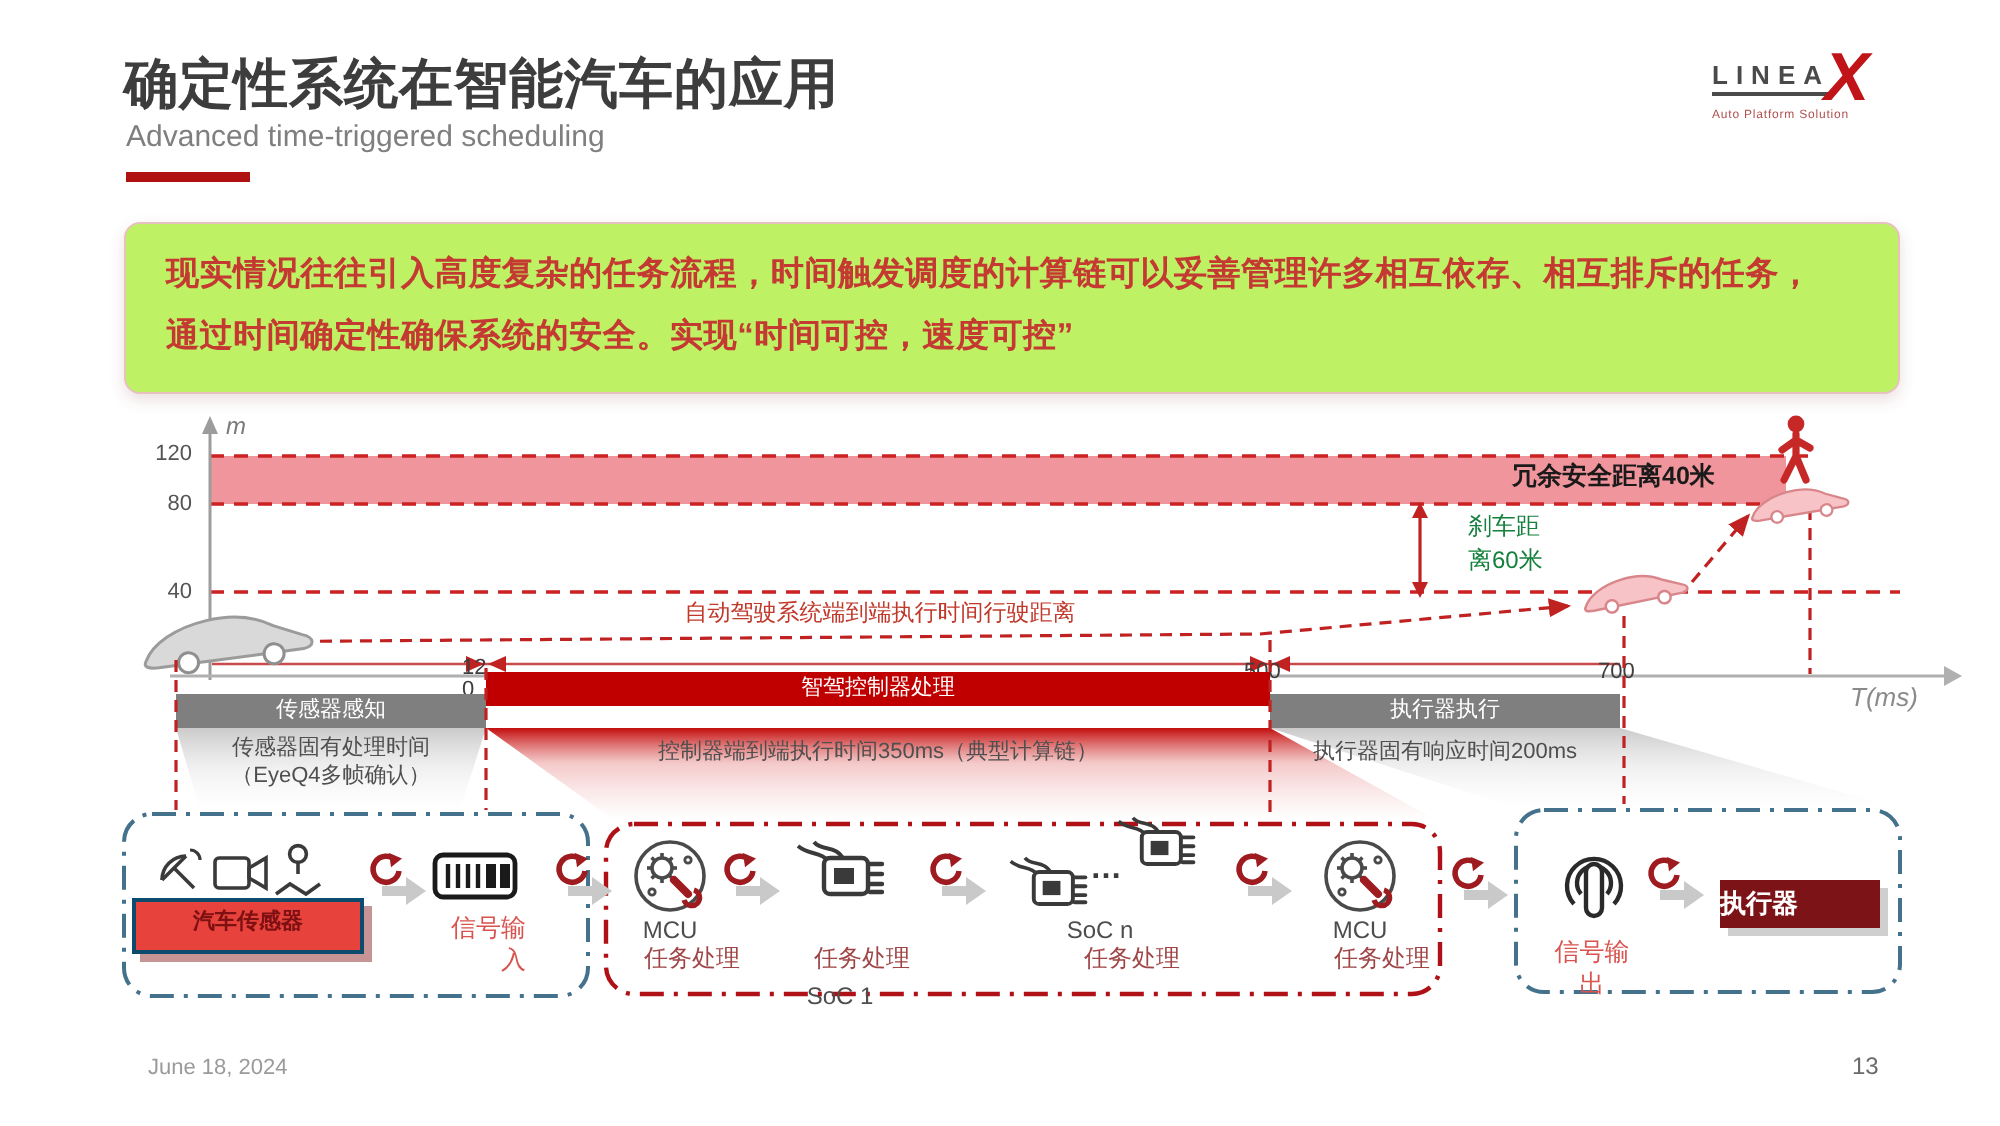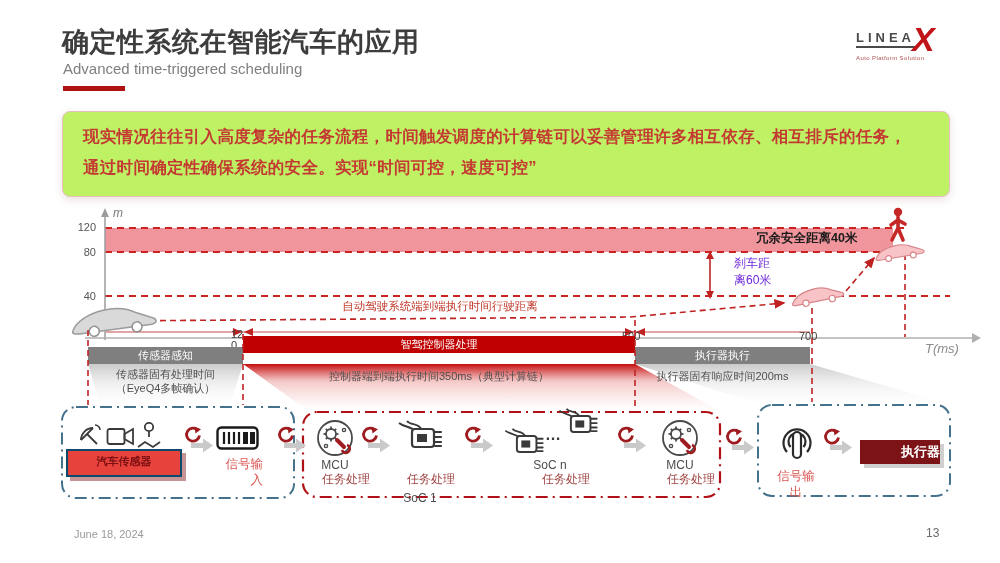--- a/index.html
+++ b/index.html
@@ -23,34 +23,34 @@
   .banner-line.l1{top:14px;}
   .banner-line.l2{top:45px;}
 
   
   .ylab{font-size:12px;font-style:italic;color:#7a7a7a;}
   .ytick{width:26px;text-align:right;font-size:11px;color:#555;}
   .xtick{font-size:11px;color:#3d3d3d;}
   .tick-wrap{width:15px;word-break:break-all;line-height:11px;}
   .xaxis-lab{font-size:13px;font-style:italic;color:#8a8a8a;}
   .band-note{font-size:12.5px;font-weight:bold;color:#1a1a1a;}
-  .brake-note{width:46px;font-size:12px;color:#6d28d9;line-height:17px;}
+  .brake-note{width:46px;font-size:12px;color:#15803d;line-height:17px;}
   .e2e-note{width:300px;text-align:center;font-size:11.5px;color:#c0392b;}
 
   .bar{height:17px;line-height:17px;text-align:center;font-size:11px;color:#ffffff;}
   .bar.grey{background:#7f7f7f;}
   .bar.red{background:#c00000;}
   .bar-sub{text-align:center;font-size:11px;color:#4f4f4f;line-height:14px;}
 
   
   .flow-label{font-size:12px;text-align:center;color:#4d4d4d;line-height:14px;}
   .flow-task{font-size:12px;text-align:right;color:#a04545;line-height:14px;}
   .signal-label{font-size:12.5px;text-align:center;color:#d9534f;line-height:16px;}
   .sensor-box{width:112px;height:24px;line-height:21px;text-align:center;background:#e8423c;border:2px solid #0c4a6e;color:#7c1012;font-size:11px;font-weight:bold;box-shadow:4px 4px 0 rgba(130,18,20,.45);}
-  .actuator-box{width:80px;height:24px;line-height:24px;text-align:right;background:#7c1417;color:#ffffff;font-size:13px;font-weight:bold;box-shadow:4px 4px 0 #cfcfcf;}
+  .actuator-box{width:80px;height:24px;line-height:24px;text-align:left;background:#7c1417;color:#ffffff;font-size:13px;font-weight:bold;box-shadow:4px 4px 0 #cfcfcf;}
   .dots{font-size:16px;font-weight:bold;color:#3a3a3a;}
 
   .footer-date{left:74px;top:528px;font-size:11px;color:#9a9a9a;}
   .footer-page{left:926px;top:526px;font-size:12px;color:#6a6a6a;}
 
   svg{display:block;}
   .lay{position:absolute;left:0;top:0;pointer-events:none;}
 </style>
 </head>
 <body>

